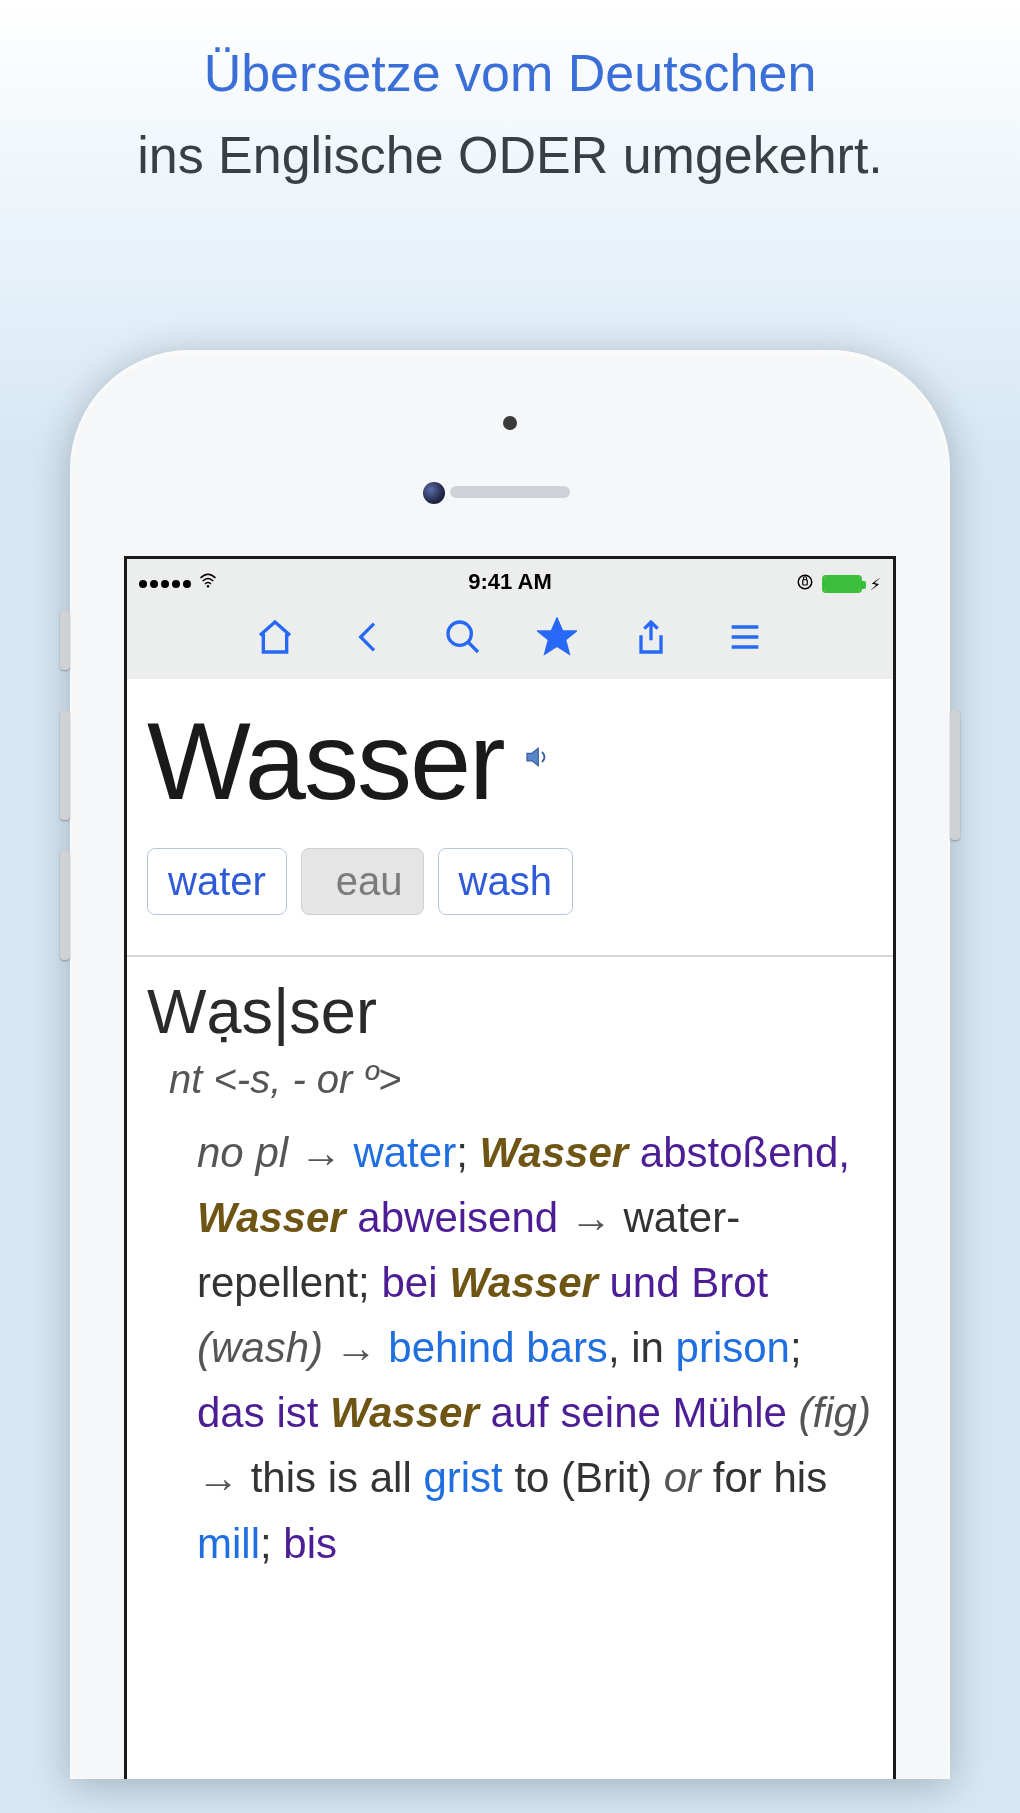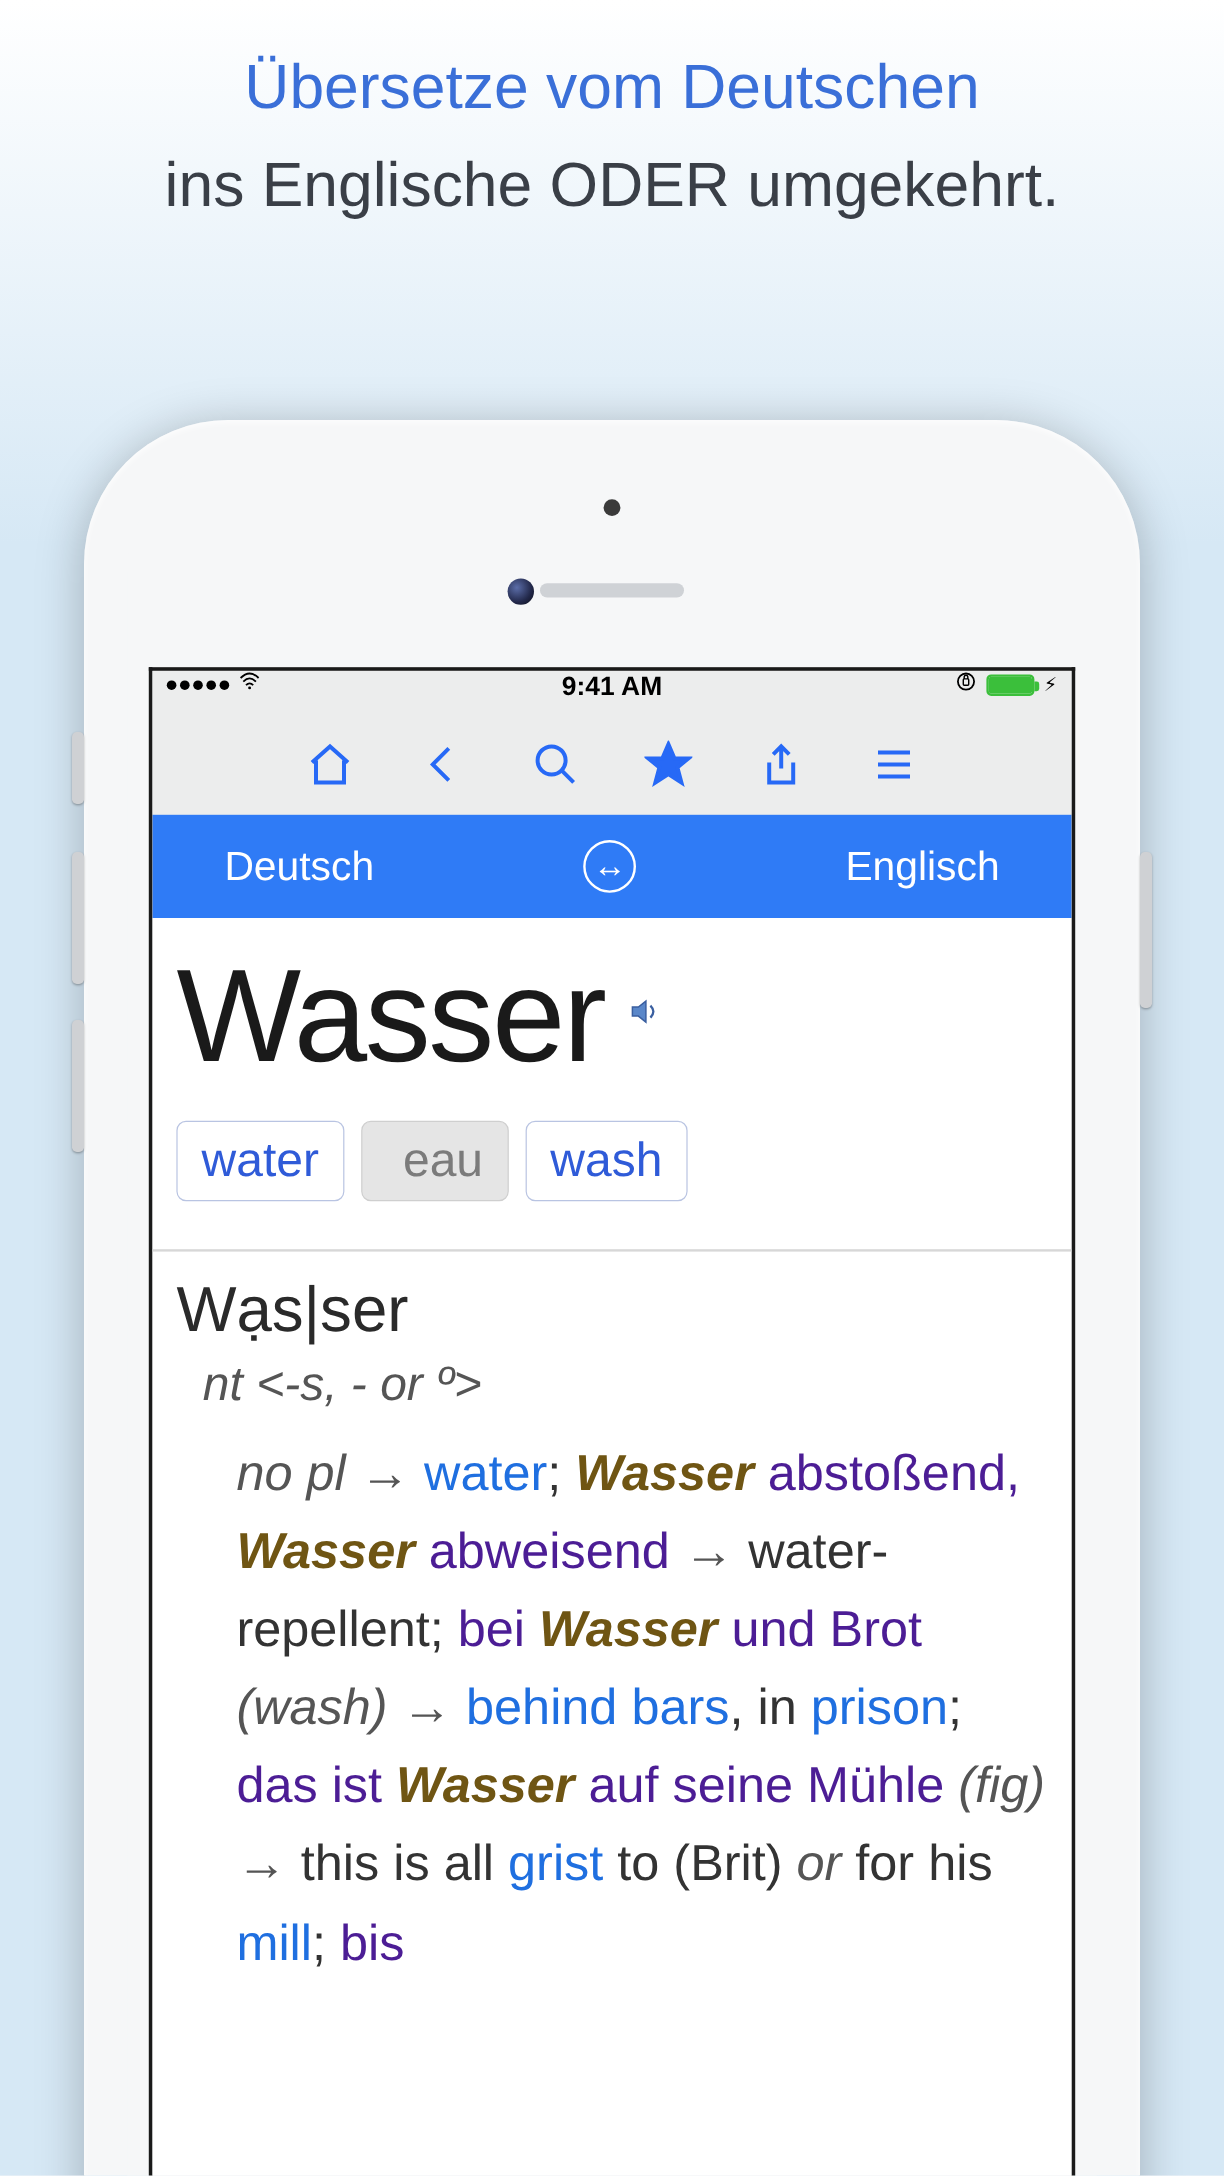--- a/index.html
+++ b/index.html
@@ -94,21 +94,21 @@
     border: 3px solid #1a1a1a;
     border-bottom: none;
     background: #eceded;
     overflow: hidden;
   }
 
   
   .statusbar {
     height: 36px;
     display: flex;
-    align-items: flex-start;
+    align-items: flex-end;
     justify-content: space-between;
     padding: 0 12px;
     font-size: 20px;
     color: #000;
     background: #eceded;
   }
   .status-left { display: flex; align-items: center; gap: 6px; }
   .dots { display: flex; gap: 3px; }
   .dots span { width: 8px; height: 8px; background:#000; border-radius:50%; display:block; }
   .status-center { font-weight: 600; font-size: 22px; position:absolute; left:50%; transform:translateX(-50%); }
@@ -199,21 +199,21 @@
     padding-left: 34px;
   }
 
   hr.sep {
     border: none;
     border-top: 2px solid #d7d7d7;
     margin: 40px -20px 18px -20px;
   }
 
   .syllab {
-    font-size: 53px;
+    font-size: 63px;
     color: #2a2a2a;
   }
   .gram {
     font-style: italic;
     color: #555;
     font-size: 40px;
     margin: 10px 0 18px 22px;
   }
   .entry {
     font-size: 42px;
@@ -307,27 +307,20 @@
               <path d="M12 3 V14 M8 7 L12 3 L16 7 M6 11 V21 H18 V11"></path>
             </svg>
         </div>
         <div class="icon">
           <svg viewBox="0 0 24 24">
               <path d="M4 6 H20 M4 12 H20 M4 18 H20"></path>
             </svg>
         </div>
       </div>
 
-      <div class="langbar">
-        <span>Deutsch</span>
-        <div class="swap">
-          <span>↔</span>
-        </div>
-        <span>Englisch</span>
-      </div>
 
       <div class="content">
         <div class="headword">
           <span>Wasser</span>
           <span class="audio-icon">
             <svg width="30" height="30" viewBox="0 0 24 24">
                 <path d="M4 9 H8 L13 5 V19 L8 15 H4 Z" fill="#5a87c9" stroke="#3a5fa0"></path>
                 <path d="M16 8 q4 4 0 8" stroke="#3a5fa0" fill="none" stroke-width="1.5"></path>
               </svg>
           </span>

